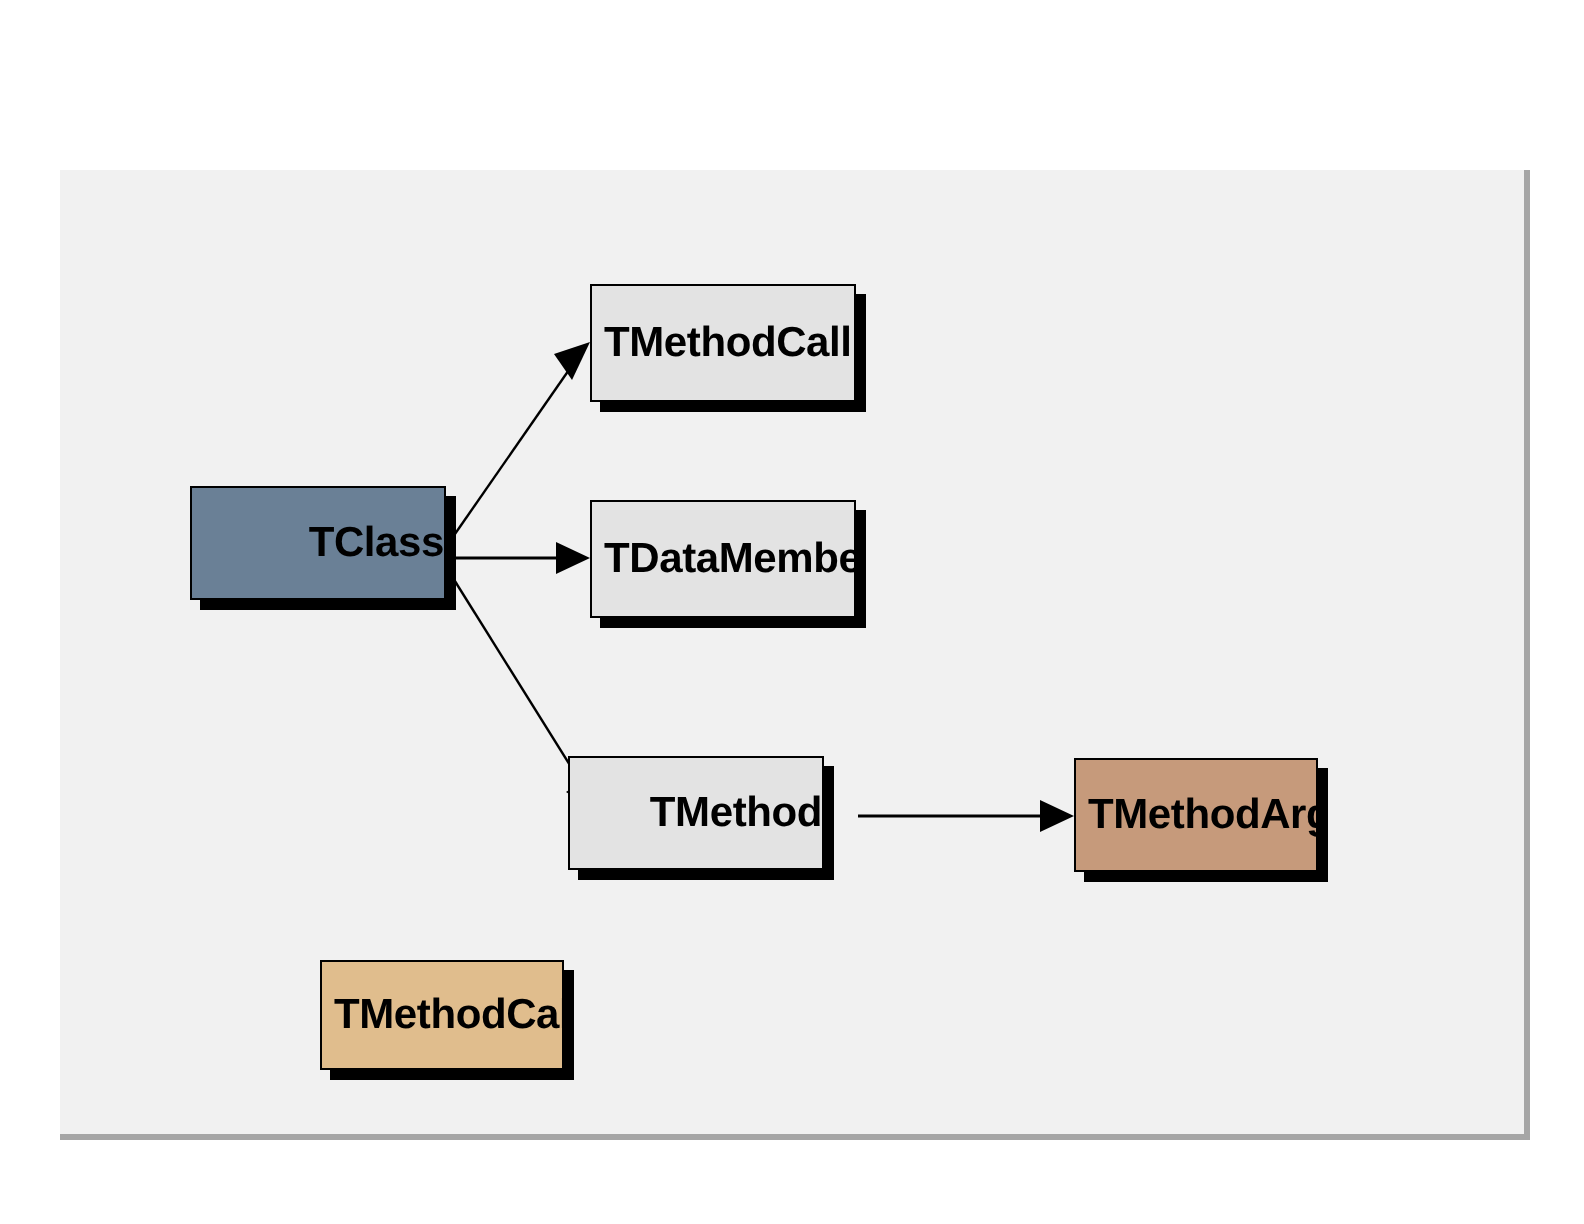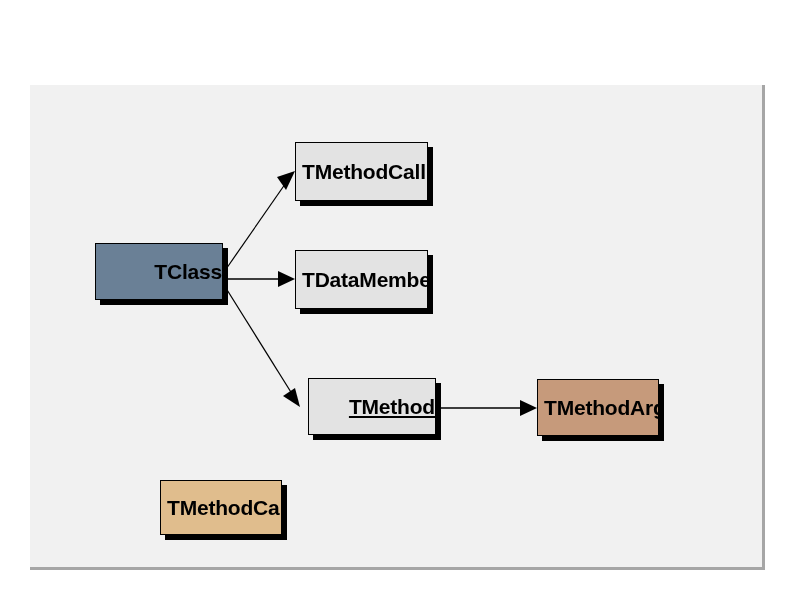--- a/index.html
+++ b/index.html
@@ -110,21 +110,21 @@
     </div>
 
     <div class="node clip" id="node-tbaseclass" style="left: 265px; top: 57px; width: 133px; height: 59px; background: rgb(227, 227, 227); border-color: rgb(0, 0, 0); box-shadow: rgb(0, 0, 0) 5px 5px 0px 0px;">
       <span class="node-label">TMethodCall</span>
     </div>
 
     <div class="node clip" id="node-tdatamember" style="left: 265px; top: 165px; width: 133px; height: 59px; background: rgb(227, 227, 227); border-color: rgb(0, 0, 0); box-shadow: rgb(0, 0, 0) 5px 5px 0px 0px;">
       <span class="node-label">TDataMember</span>
     </div>
 
-    <div class="node" id="node-tmethod" style="left: 278px; top: 293px; width: 128px; height: 57px; background: rgb(227, 227, 227); border-color: rgb(0, 0, 0); box-shadow: rgb(0, 0, 0) 5px 5px 0px 0px; text-decoration: underline;">
+    <div class="node" id="node-tmethod" style="left: 254px; top: 293px; width: 128px; height: 57px; background: rgb(227, 227, 227); border-color: rgb(0, 0, 0); box-shadow: rgb(0, 0, 0) 5px 5px 0px 0px;">
       <span class="node-label">TMethod</span>
     </div>
 
     <div class="node clip" id="node-tmethodarg" style="left: 507px; top: 294px; width: 122px; height: 57px; background: rgb(198, 154, 123); border-color: rgb(0, 0, 0); box-shadow: rgb(0, 0, 0) 5px 5px 0px 0px;">
       <span class="node-label">TMethodArg</span>
     </div>
 
     <div class="node clip" id="node-tmethodcall" style="left: 130px; top: 395px; width: 122px; height: 55px; background: rgb(224, 189, 141); border-color: rgb(0, 0, 0); box-shadow: rgb(0, 0, 0) 5px 5px 0px 0px;">
       <span class="node-label">TMethodCall</span>
     </div>

